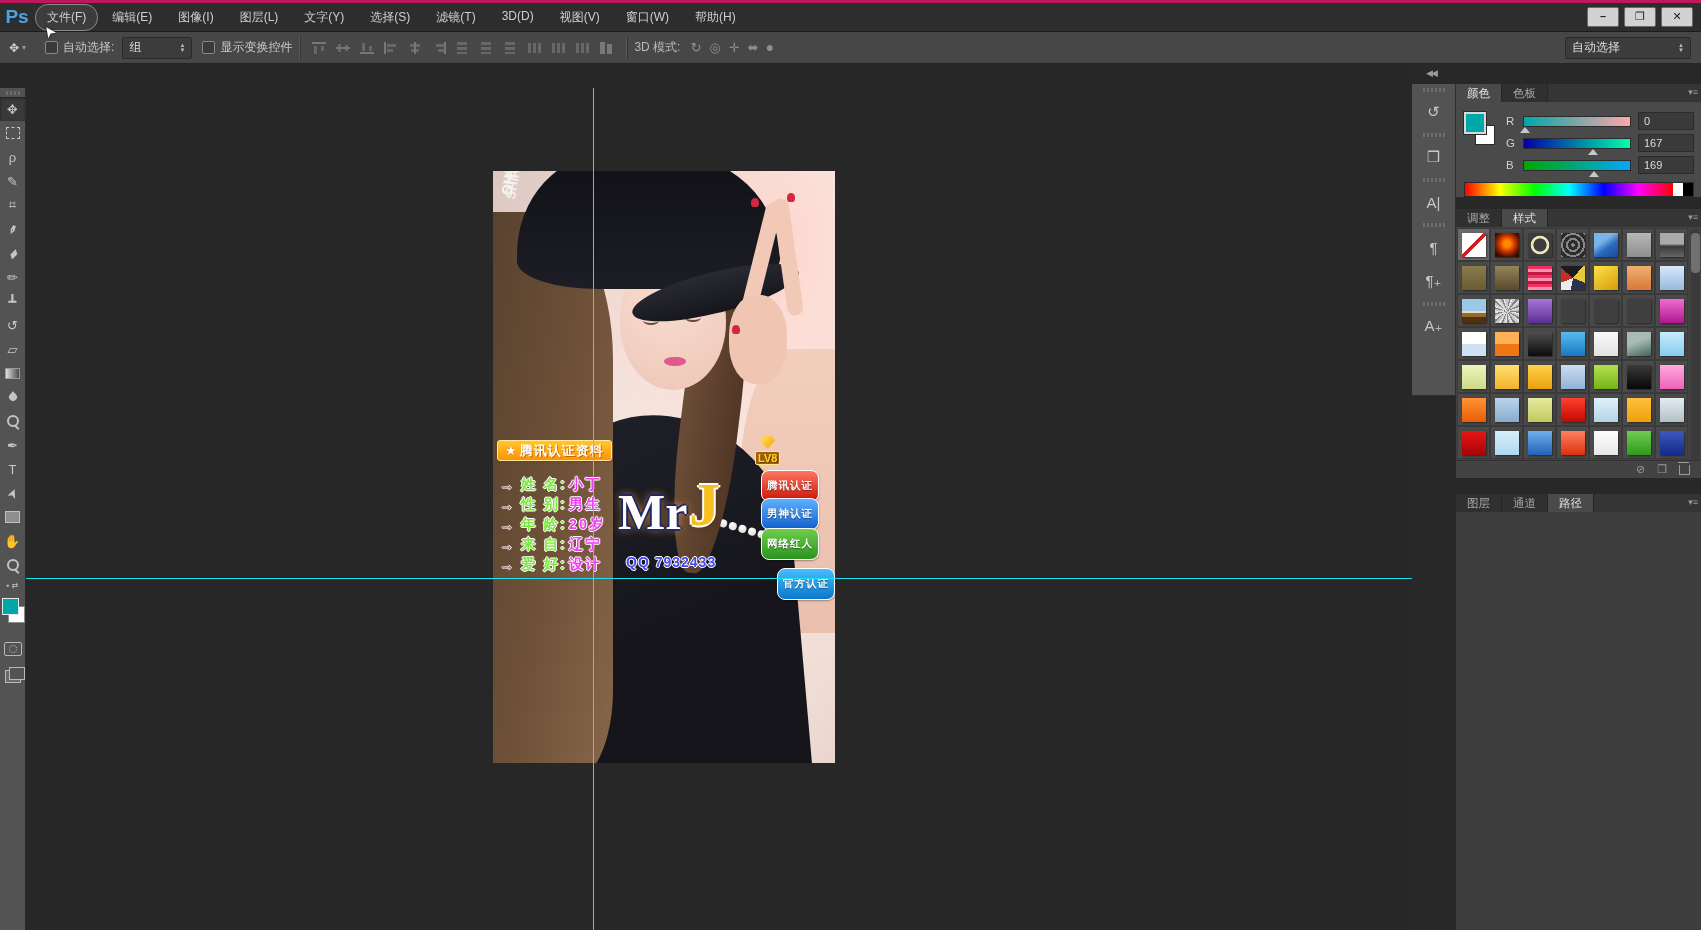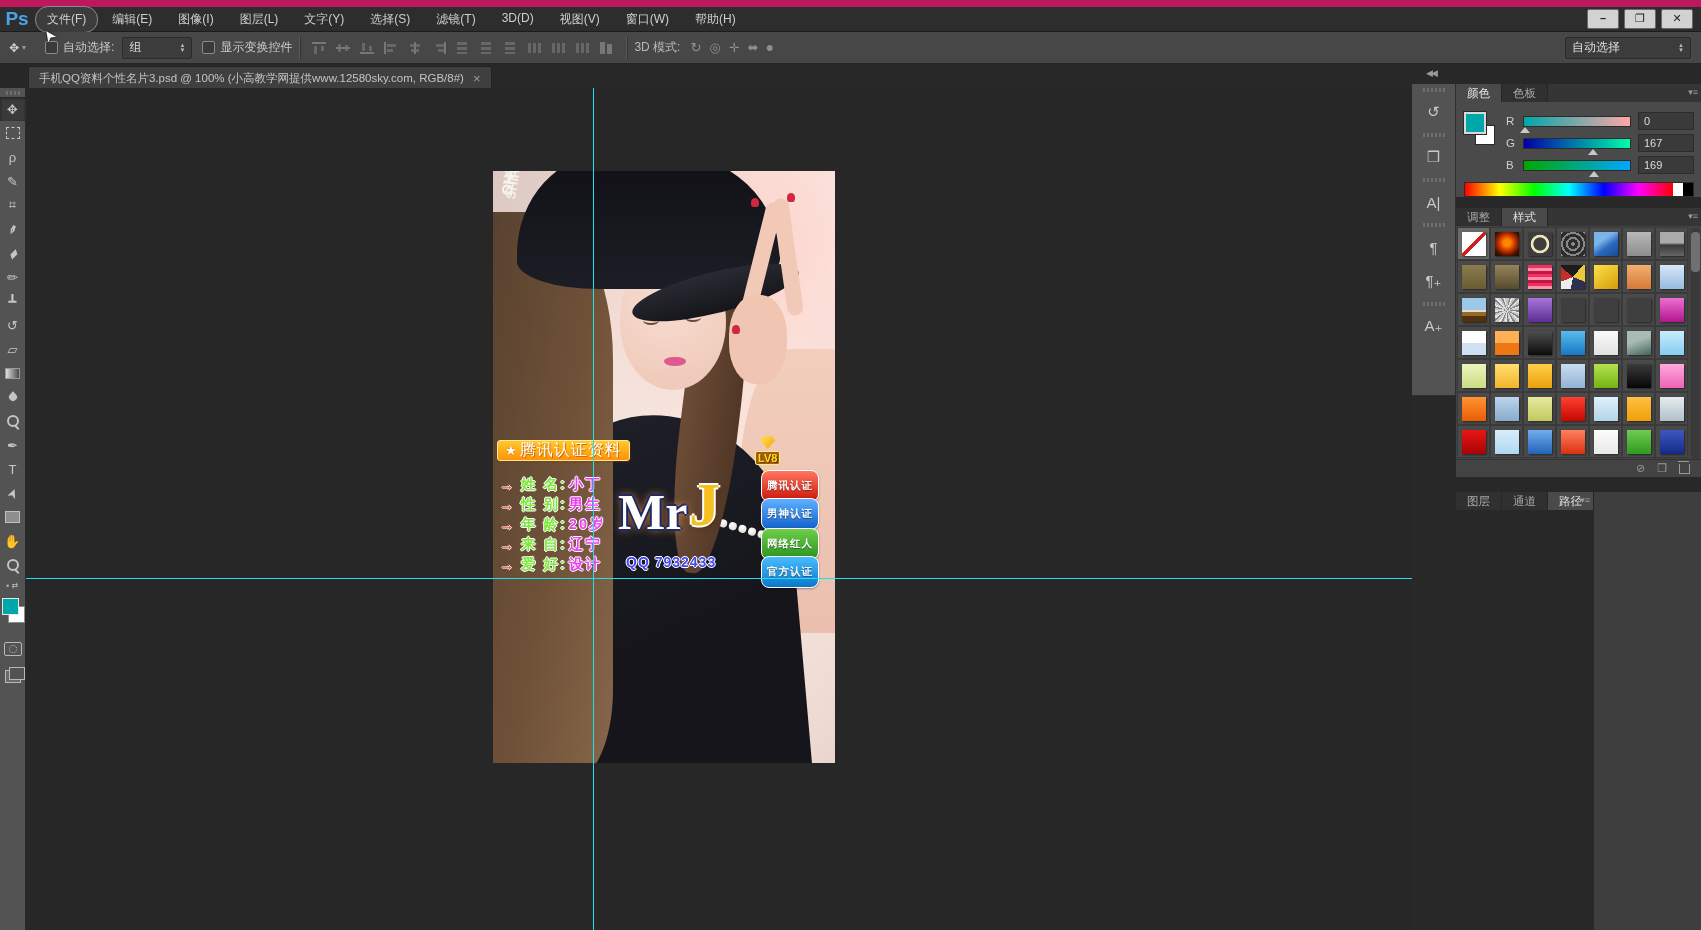--- a/index.html
+++ b/index.html
@@ -1,21 +1,21 @@
 <!DOCTYPE html>
 <html><head>
 <meta charset="utf-8">
 <style>
   html,body{margin:0;padding:0;background:#1a1a1a;}
   body{width:1701px;height:930px;overflow:hidden;font-family:"Liberation Sans","DejaVu Sans",sans-serif;
        -webkit-font-smoothing:antialiased;}
   .app{position:relative;width:1701px;height:930px;background:#272727;overflow:hidden;}
 
   
-  .menubar{position:absolute;left:0;top:0;width:100%;height:32px;background:#2d2d2d;border-top:7px solid #be185d;
+  .menubar{position:absolute;left:0;top:0;width:100%;height:32px;background:#2d2d2d;border-top:3px solid #be185d;
            border-bottom:1px solid #1c1c1c;display:flex;align-items:center;box-sizing:border-box;}
   .ps-logo{width:34px;text-align:center;font-weight:bold;font-size:19px;color:#4aa3e8;}
   .menu-item{color:#cfcfcf;font-size:12px;padding:4px 11px;margin:0 1px;border:1px solid transparent;border-radius:2px;}
   .menu-item.hl{border-color:#8a8a8a;background:#3c3c3c;border-radius:13px;}
   .win-controls{margin-left:auto;display:flex;gap:5px;padding-right:8px;}
   .win-btn{width:30px;height:18px;background:#d2d2d2;border:1px solid #6a6a6a;border-radius:2px;color:#222;
            font-size:11px;line-height:17px;text-align:center;font-weight:bold;}
   .cursor{position:absolute;left:43px;top:20px;font-size:15px;color:#fff;z-index:999;
           transform:rotate(-125deg);text-shadow:0 0 1px #000,0 0 2px #000;}
 
@@ -88,21 +88,21 @@
            border-radius:50%;transform:rotate(-14deg);}
   .ph-captext{left:26%;top:-12px;font-size:56px;font-weight:bold;color:#f3f2ec;letter-spacing:3px;font-family:"Liberation Sans",sans-serif;}
   .ph-finger{width:4.6%;height:20%;background:#f2c9b6;border-radius:8px;}
   .ph-nail{width:8px;height:9px;background:#d12840;border-radius:50% 50% 40% 40%;}
   .ph-palm{left:69%;top:21%;width:17%;height:15%;background:#f0c6b2;border-radius:45%;}
 
   .ov-banner{left:4px;top:269px;height:19px;display:flex;align-items:center;gap:3px;padding:0 7px;
              background:linear-gradient(180deg,#ffc82a,#ff930a);border:1px solid #ffe9a0;border-radius:3px;
              box-shadow:0 1px 2px rgba(120,60,0,.6);}
   .ov-banner .star{position:static;color:#fff;font-size:13px;text-shadow:0 0 2px #c86a00;}
-  .ov-banner .txt{position:static;color:#fff;font-size:16px;font-weight:normal;text-shadow:1px 1px 0 #c86a00;letter-spacing:1px;}
+  .ov-banner .txt{position:static;color:#fff;font-size:13px;font-weight:bold;text-shadow:1px 1px 0 #c86a00;letter-spacing:1px;}
   .ov-row{left:6px;height:18px;display:flex;align-items:center;font-weight:bold;font-size:14.5px;white-space:nowrap;}
   .ov-arrow{position:static;color:#ff2012;text-shadow:-1px 0 #fff,1px 0 #fff,0 -1px #fff,0 1px #fff;margin-right:7px;font-size:15px;}
   .ov-label{position:static;color:#7de83c;text-shadow:-1px 0 #fff,1px 0 #fff,0 -1px #fff,0 1px #fff;letter-spacing:2px;margin-right:2px;}
   .ov-value{position:static;color:#ee3cf0;text-shadow:-1px 0 #fff,1px 0 #fff,0 -1px #fff,0 1px #fff;letter-spacing:2px;}
   .ov-mr{left:125px;top:312px;font-family:"Liberation Serif","DejaVu Serif",serif;font-size:50px;font-weight:bold;color:#fdfdfd;
          text-shadow:-2px 0 #1c2a66,2px 0 #1c2a66,0 -2px #1c2a66,0 2px #1c2a66,0 0 10px #ff9a40;}
   .ov-j{left:196px;top:298px;font-family:"Liberation Serif","DejaVu Serif",serif;font-size:62px;font-weight:bold;color:#f5c020;
         text-shadow:-2px 0 #fff,2px 0 #fff,0 -2px #fff,0 2px #fff,2px 3px 4px rgba(80,40,0,.5);}
   .ov-qq{left:133px;top:383px;font-size:14px;font-weight:bold;color:#4348f2;
          text-shadow:-1px 0 #fff,1px 0 #fff,0 -1px #fff,0 1px #fff;letter-spacing:1px;}
@@ -242,26 +242,20 @@
         <span class="mode3d-ic">⏺</span>
       </div>
     <div class="ws-switch">
       <div class="select">
           <span>自动选择</span>
         <span class="stepper">▲<br>▼</span>
         </div>
     </div>
   </div>
 
-  <div class="tabbar">
-    <div class="doctab">
-      <span>手机QQ资料个性名片3.psd @ 100% (小高教学网提供www.12580sky.com, RGB/8#)</span>
-      <span class="close">×</span>
-    </div>
-  </div>
 
   <div class="main">
 
     <div class="toolbar" id="toolbar">
         <div class="tb-grip"></div>
         <div class="tool selected">
           <span style="display: inline-block;">✥</span>
         </div>
         <div class="tool">
           <span class="k-marquee"></span>
@@ -399,21 +393,21 @@
         <div class="ov-qq">QQ 7932433</div>
         <div class="ov-lv">
           <span class="ov-gem"></span>
           <span class="ov-lvtxt">LV8</span>
           <span class="ov-year">年</span>
         </div>
         <div id="badge-pills">
             <div class="ov-pill" style="top: 299px; background: linear-gradient(rgb(255, 119, 97), rgb(204, 20, 8));">腾讯认证</div>
             <div class="ov-pill" style="top: 327px; background: linear-gradient(rgb(95, 177, 255), rgb(18, 96, 204));">男神认证</div>
             <div class="ov-pill" style="top: 357px; background: linear-gradient(rgb(111, 206, 74), rgb(42, 147, 32));">网络红人</div>
-            <div class="ov-pill" style="top: 385px; background: linear-gradient(rgb(72, 189, 253), rgb(10, 119, 204));">官方认证</div>
+            <div class="ov-pill" style="top: 397px; background: linear-gradient(rgb(72, 189, 253), rgb(10, 119, 204)); margin-left: 16px;">官方认证</div>
           </div>
       </div>
 
       <div class="guide-v"></div>
       <div class="guide-h"></div>
 
     </div>
 
     <div class="dock">
       <div class="dock-top">◀◀</div>
@@ -636,21 +630,21 @@
               <div class="st-scroll"></div>
             </div>
             <div class="st-footer" id="styles-footer">
                 <span>⊘</span>
                 <span>❒</span>
                 <span class="trash"></span>
               </div>
           </div>
           <div class="gap"></div>
 
-          <div style="display:flex;flex-direction:row;flex:1;margin-top:12px;">
+          <div style="display:flex;flex-direction:column;flex:1;margin-top:12px;">
             <div class="ptabs" id="layers-tabs">
               <span class="ptab">图层</span>
                 <span class="ptab">通道</span>
                 <span class="ptab active">路径</span>
                 <span class="pmenu">▾≡</span>
             </div>
             <div class="layers-body" style="height:438px;"></div>
           </div>
 
         </div>

